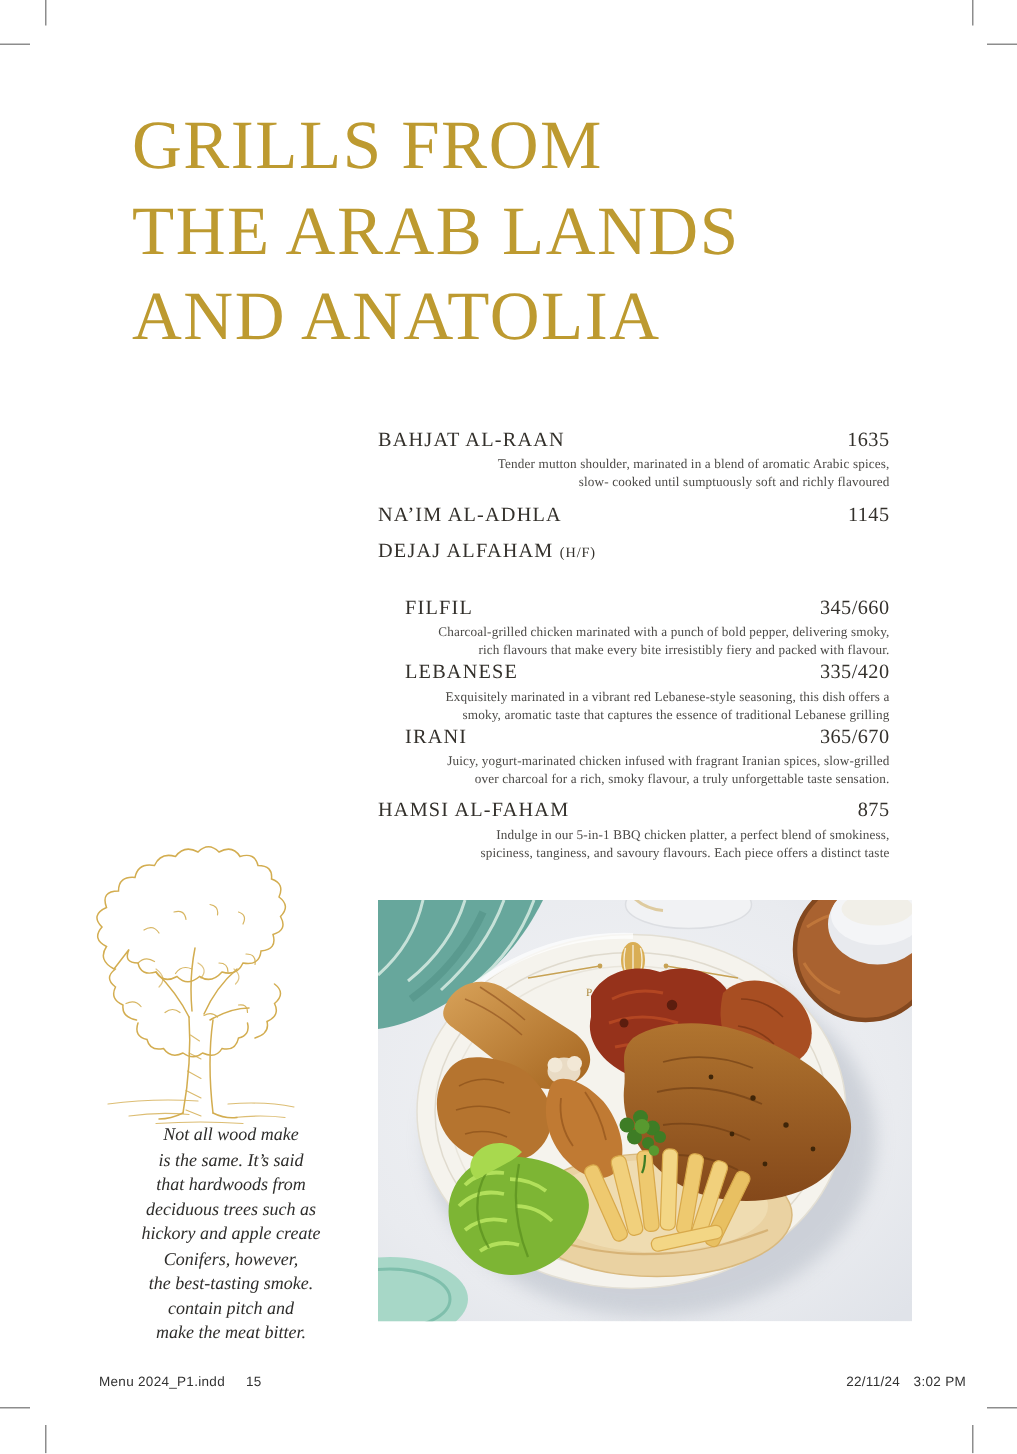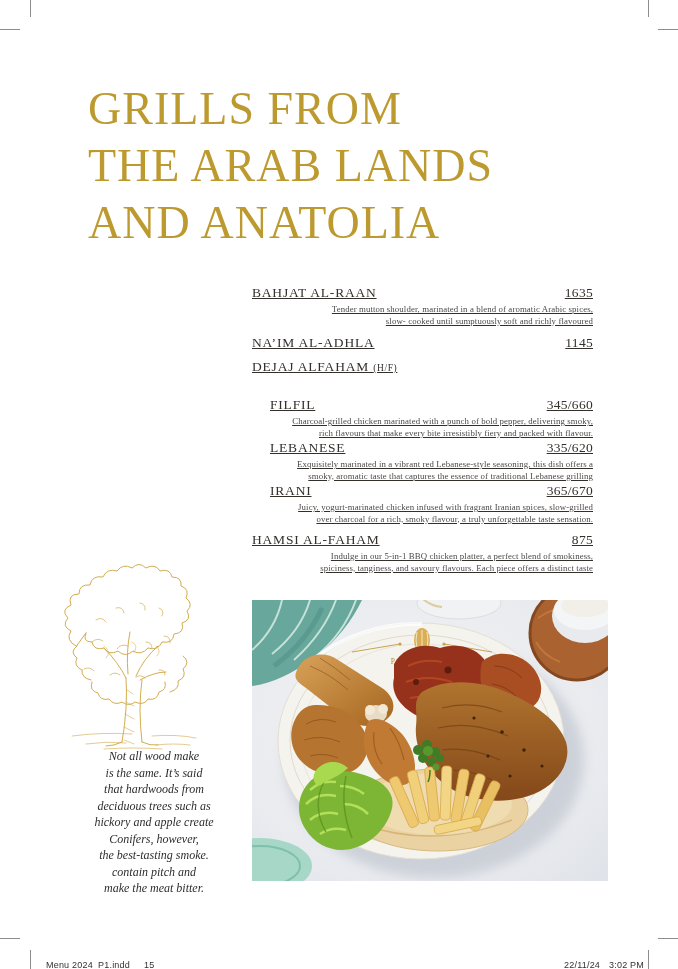--- a/index.html
+++ b/index.html
@@ -11,46 +11,46 @@
   .cm-tl-v{left:30px;top:0;width:1px;height:17px;}
   .cm-tl-h{left:0;top:29px;width:20px;height:1px;}
   .cm-tr-v{left:648px;top:0;width:1px;height:17px;}
   .cm-tr-h{left:658px;top:29px;width:20px;height:1px;}
   .cm-bl-h{left:0;top:938px;width:20px;height:1px;}
   .cm-bl-v{left:30px;top:950px;width:1px;height:19px;}
   .cm-br-h{left:658px;top:938px;width:20px;height:1px;}
   .cm-br-v{left:648px;top:950px;width:1px;height:19px;}
 
   
-  .title{position:absolute;left:88px;top:80px;color:#bd9a30;font-size:46px;line-height:57px;
+  .title{position:absolute;left:88px;top:68px;color:#bd9a30;font-size:46px;line-height:57px;
          letter-spacing:1px;font-weight:400;}
 
   
   .menu{position:absolute;left:252px;top:285px;width:341px;color:#33302b;}
-  .mi{margin-bottom:8px;text-decoration:underline;}
+  .mi{margin-bottom:8px;}
   .mi .row{display:flex;justify-content:space-between;align-items:baseline;}
   .mi .nm{font-size:13.5px;letter-spacing:0.8px;white-space:nowrap;}
   .mi .pr{font-size:13.5px;letter-spacing:0.3px;}
   .mi .desc{margin-top:3px;font-size:8.8px;line-height:11.5px;color:#4c4a47;letter-spacing:0.1px;text-align:right;}
   .mi.section{margin-bottom:22px;}
   .mi.section .hf{font-size:9.5px;letter-spacing:0.6px;}
   .mi.sub{margin-left:18px;margin-bottom:1px;}
   .mi.sub.gap{margin-bottom:7px;}
 
   
   .tree{position:absolute;left:52px;top:550px;width:160px;height:200px;}
   .quote{position:absolute;left:64px;top:748px;width:180px;text-align:center;
          font-style:italic;font-size:12px;line-height:16.5px;color:#2e2d2b;}
 
   
   .photo{position:absolute;left:252px;top:600px;width:356px;height:281px;overflow:hidden;}
 
   
-  .slug{position:absolute;top:960px;font-family:"Liberation Sans",sans-serif;
-        font-size:9px;color:#323232;letter-spacing:0.2px;}
+  .slug{position:absolute;top:916px;font-family:"Liberation Sans",sans-serif;
+        font-size:9px;color:#323232;letter-spacing:0.2px;margin-left:20px;}
   .slug-left{left:46px;}
   .slug-right{right:34px;}
   .slug .gap-md{display:inline-block;width:14px;}
   .slug .gap-sm{display:inline-block;width:9px;}
 </style>
 </head>
 <body>
 
 <div class="page">
 
@@ -102,21 +102,21 @@
       </div>
       <div class="desc">
         <div>Charcoal-grilled chicken marinated with a punch of bold pepper, delivering smoky,</div>
         <div>rich flavours that make every bite irresistibly fiery and packed with flavour.</div>
       </div>
     </div>
 
     <div class="mi sub">
       <div class="row">
         <span class="nm">LEBANESE</span>
-        <span class="pr">335/620</span>
+        <span class="pr">335/420</span>
       </div>
       <div class="desc">
         <div>Exquisitely marinated in a vibrant red Lebanese-style seasoning, this dish offers a</div>
         <div>smoky, aromatic taste that captures the essence of traditional Lebanese grilling</div>
       </div>
     </div>
 
     <div class="mi sub gap">
       <div class="row">
         <span class="nm">IRANI</span>

